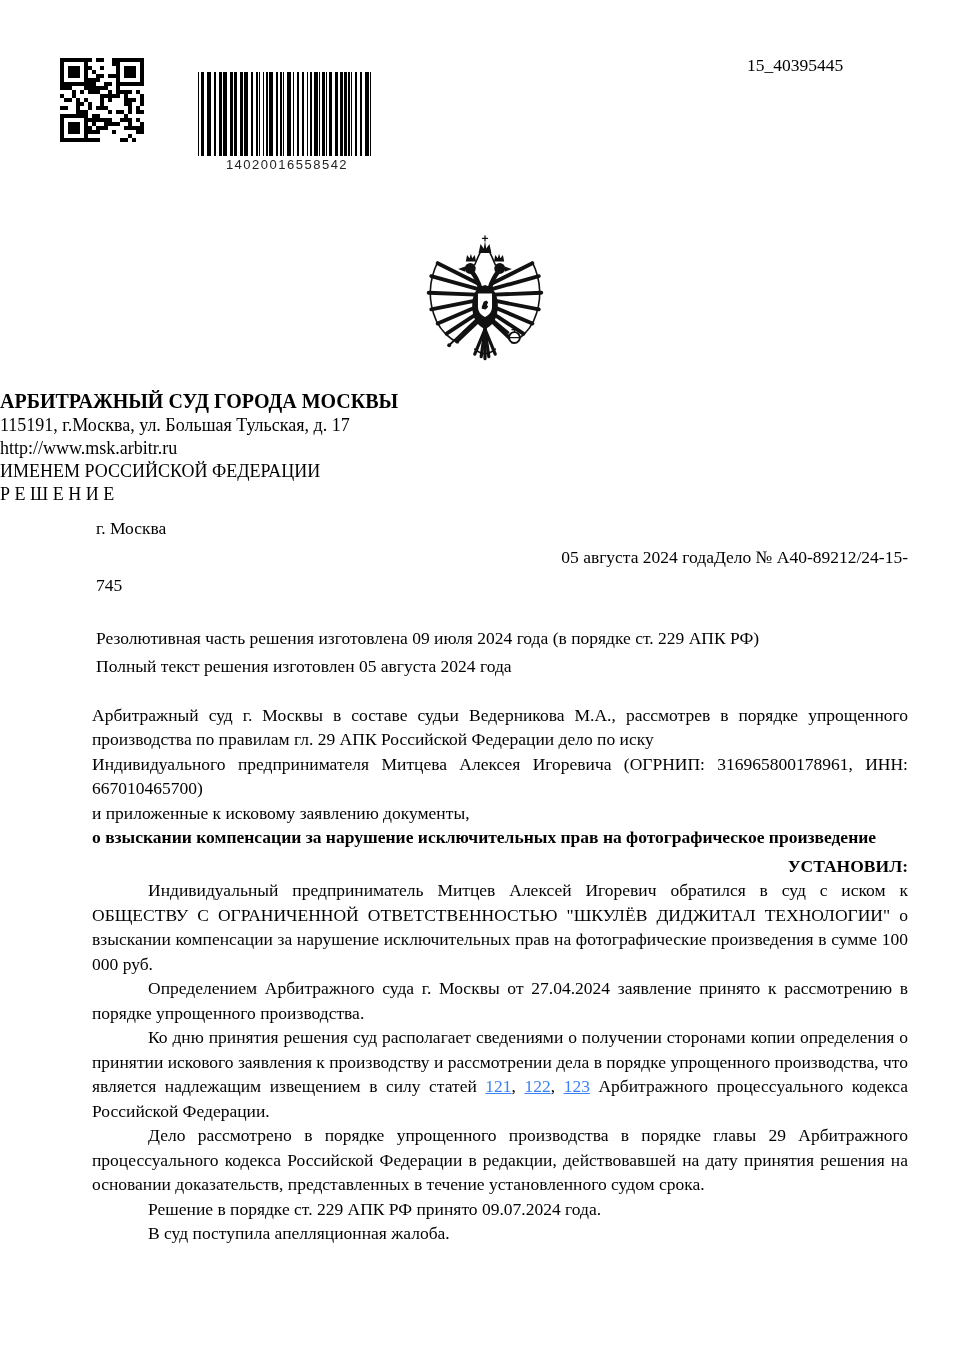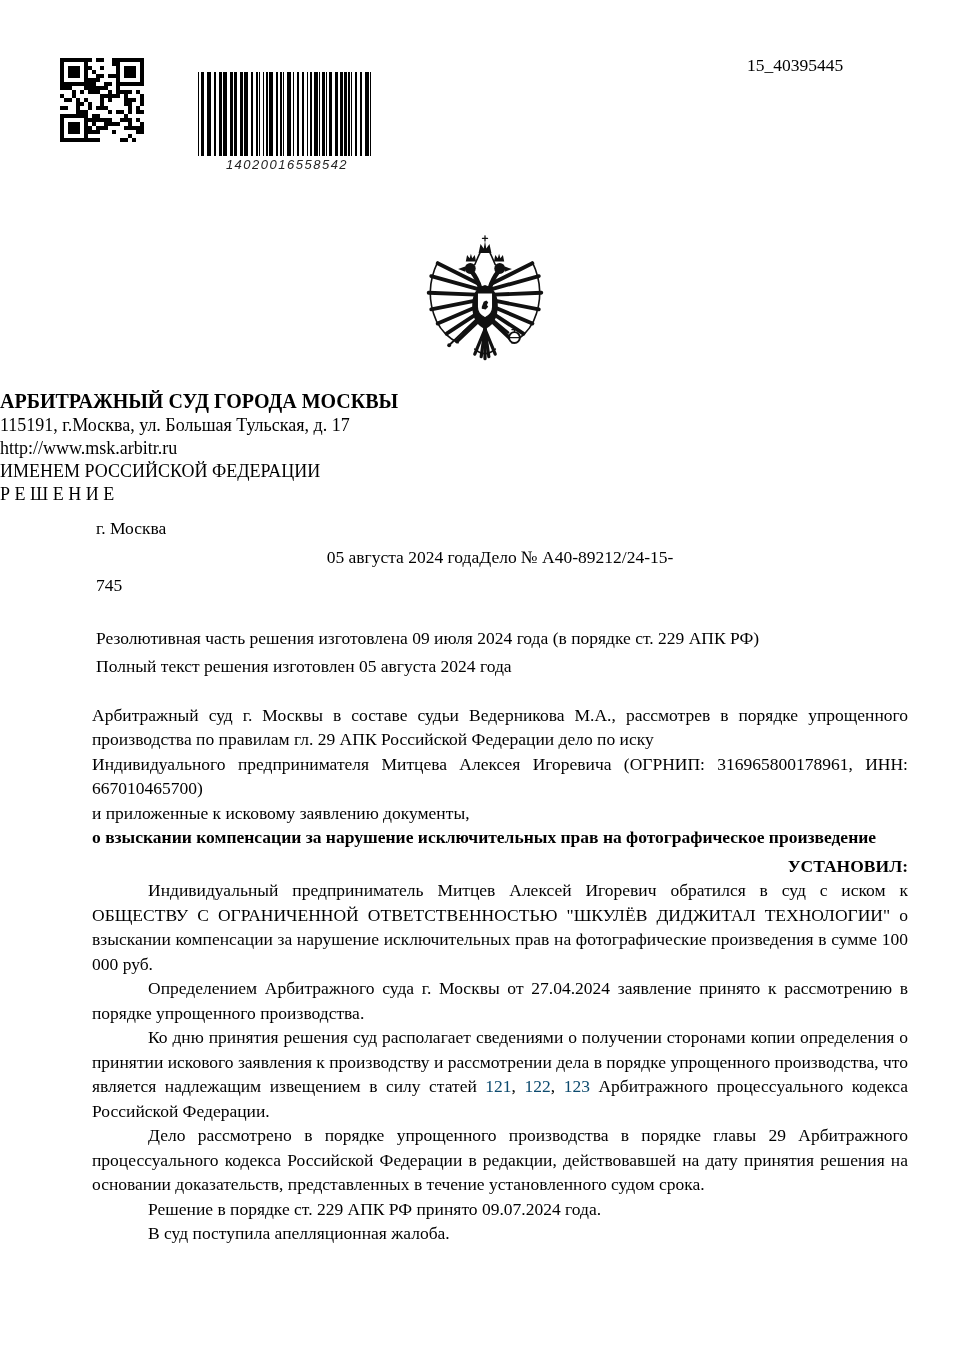--- a/index.html
+++ b/index.html
@@ -4,37 +4,37 @@
 <style>
   html,body{margin:0;padding:0;background:#ffffff;}
   .page{
     position:relative;width:970px;height:1372px;margin:0 auto;background:#fff;
     color:#000;font-family:"Liberation Serif","DejaVu Serif",serif;overflow:hidden;
   }
   
   .qr{position:absolute;left:60px;top:57px;width:84px;height:86px;}
   .barcode{position:absolute;left:198px;top:72px;width:178px;text-align:center;}
   .barcode svg{display:block;width:178px;height:84px;}
-  .barcode-number{font-family:"Liberation Sans",sans-serif;font-size:13px;letter-spacing:1.5px;margin-top:1px;color:#222;font-style:italic;}
+  .barcode-number{font-family:"Liberation Sans",sans-serif;font-size:13px;letter-spacing:1.5px;margin-top:1px;color:#222;}
   .file-number{position:absolute;left:747px;top:55px;font-size:17.5px;}
   
   .emblem{position:absolute;left:50%;top:234px;transform:translateX(-50%);width:128px;height:138px;}
   
   .header-block{position:absolute;top:389px;left:0;width:100%;text-align:left;font-size:18px;line-height:23px;}
   .court-name{font-size:20px;font-weight:bold;line-height:25px;}
   
   .main{position:absolute;top:512px;left:92px;width:816px;font-size:17.5px;line-height:24.5px;}
-  .case-row{display:flex;justify-content:center;}
+  .case-row{display:flex;justify-content:flex-end;}
   .spacer{height:20px;}
   .para{margin:0;text-align:justify;}
   .para.indent{text-indent:56px;}
   .bold{font-weight:bold;}
   .center-heading{margin:4px 0 0 0;text-align:right;font-weight:bold;}
   .plainline{margin:4px;}
-  .link{color:#0c4a6e;cursor:pointer;}
+  .link{color:#3b82f6;text-decoration:underline;cursor:pointer;}
 </style>
 </head>
 <body>
 
 <div class="page">
 
   <svg class="qr" viewBox="0 0 84 84">
       <rect x="28" y="0" width="4" height="4" fill="#000"></rect>
       <rect x="36" y="0" width="4" height="4" fill="#000"></rect>
       <rect x="40" y="0" width="4" height="4" fill="#000"></rect>

